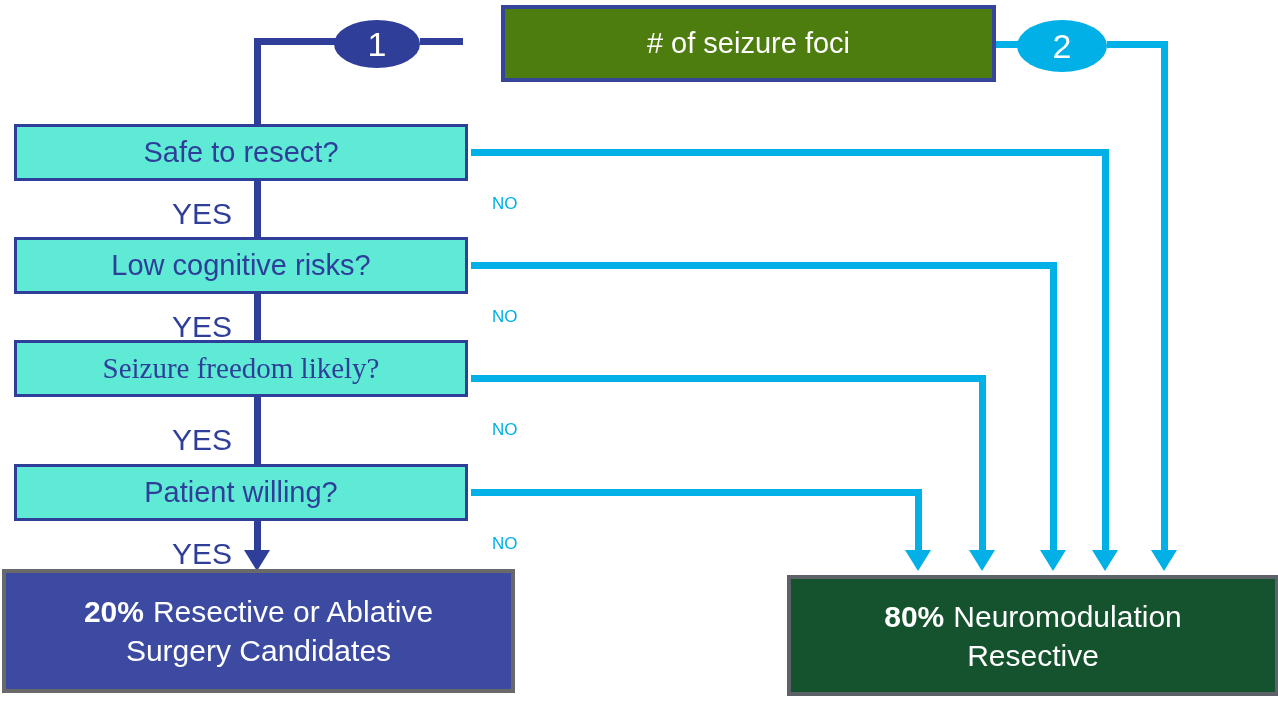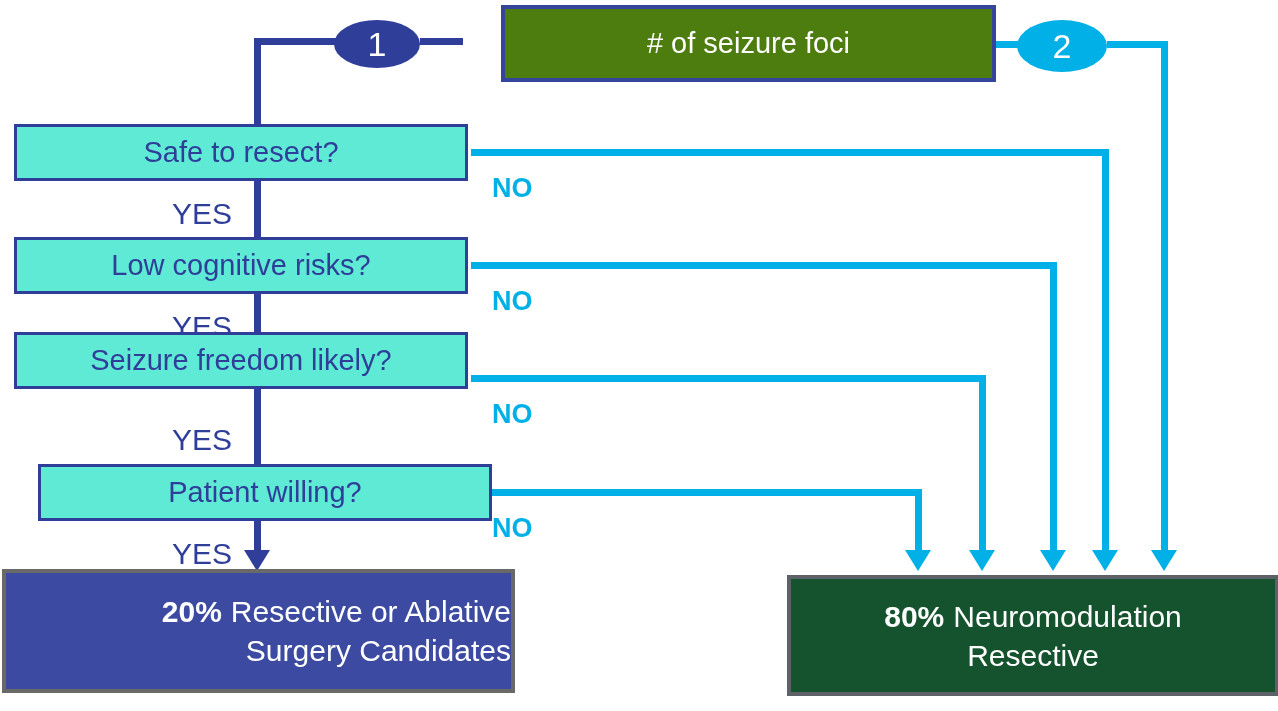--- a/index.html
+++ b/index.html
@@ -38,31 +38,31 @@
     left:14px;width:454px;height:57px;
     background:#5eead4;border:3px solid #2f3e99;
     color:#2f3e99;font-size:29px;
   }
   .yes-label{
     position:absolute;left:112px;width:120px;text-align:right;
     color:#2f3e99;font-size:30px;
   }
   .no-label{
     position:absolute;left:492px;
-    color:#00b0e6;font-size:27px;font-weight:bold;
+    color:#00b0e6;font-size:17px;font-weight:normal;margin-top:21px;
   }
   .outcome{
     position:absolute;display:flex;flex-direction:column;
     align-items:center;justify-content:center;
     box-sizing:border-box;color:#ffffff;font-size:30px;line-height:1.3;
     text-align:center;
   }
   #outcome-surgery{
     left:2px;top:569px;width:513px;height:124px;
-    background:#3c4ba1;border:4px solid #696969;align-items:flex-end;
+    background:#3c4ba1;border:4px solid #696969;
   }
   #outcome-neuromod{
     left:787px;top:575px;width:492px;height:121px;
     background:#14532d;border:4px solid #5d6268;
   }
   .pct{font-weight:bold;margin-right:9px;}
   .oline{white-space:nowrap;}
 </style>
 </head>
 <body>
@@ -111,27 +111,27 @@
   </div>
   <div class="yes-label" style="top:197px;">YES</div>
   <div class="no-label" style="top:173px;">NO</div>
 
   <div class="node qbox" style="top:237px;">
     <span>Low cognitive risks?</span>
   </div>
   <div class="yes-label" style="top:310px;">YES</div>
   <div class="no-label" style="top:286px;">NO</div>
 
-  <div class="node qbox" style="top:332px;">
+  <div class="node qbox" style="top:340px;font-family:Liberation Serif, serif;">
     <span>Seizure freedom likely?</span>
   </div>
   <div class="yes-label" style="top:423px;">YES</div>
   <div class="no-label" style="top:399px;">NO</div>
 
-  <div class="node qbox" style="top:464px;margin-left:24px;">
+  <div class="node qbox" style="top:464px;">
     <span>Patient willing?</span>
   </div>
   <div class="yes-label" style="top:537px;">YES</div>
   <div class="no-label" style="top:513px;">NO</div>
 
   <div class="outcome" id="outcome-surgery">
     <div class="oline">
       <span class="pct">20%</span><span>Resective or Ablative</span>
     </div>
     <div class="oline">Surgery Candidates</div>

